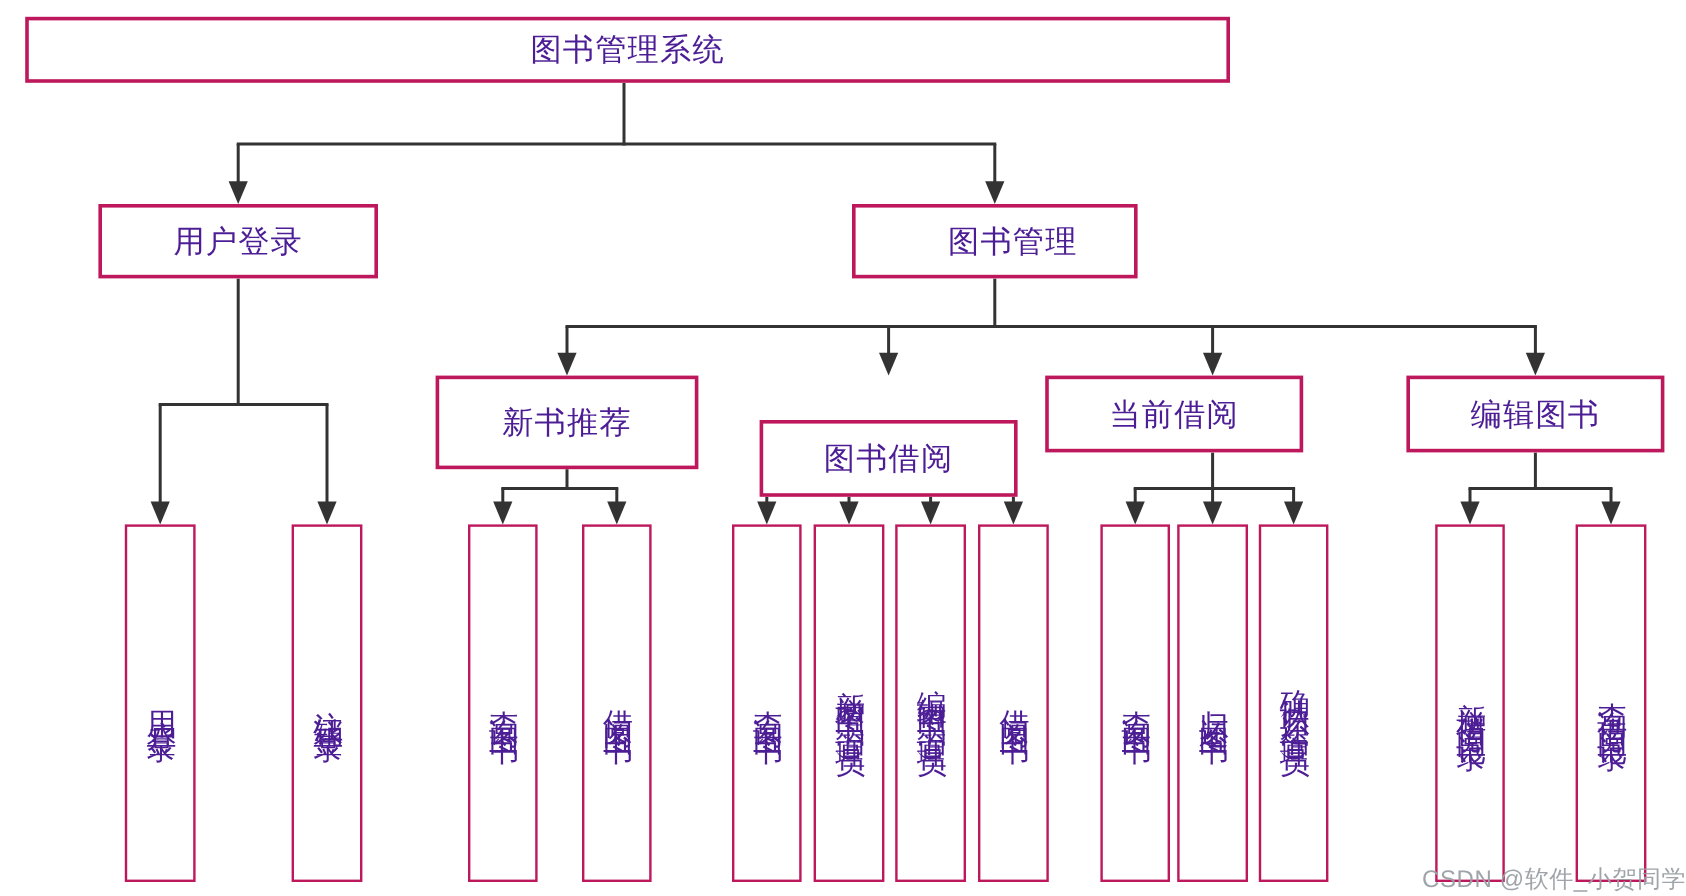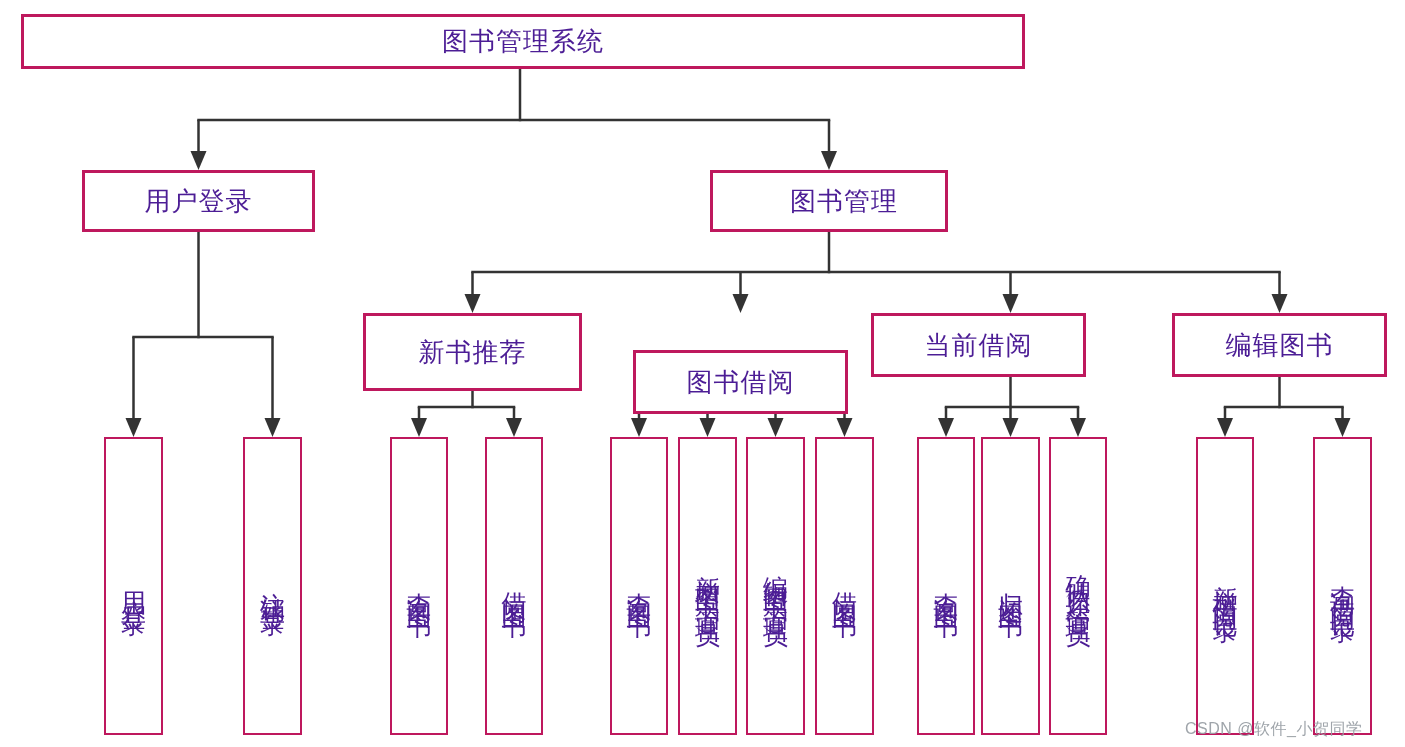--- a/index.html
+++ b/index.html
@@ -47,21 +47,21 @@
   .lf7{left:746px;width:59px;}
   .lf8{left:815px;width:59px;}
   .lf9{left:917px;width:58px;}
   .lf10{left:981px;width:59px;}
   .lf11{left:1049px;width:58px;}
   .lf12{left:1196px;width:58px;}
   .lf13{left:1313px;width:59px;}
   .watermark{
     position:absolute;
     left:1185px;top:719px;
-    font-size:16px;
+    font-size:20px;
     color:#9aa0a6;
     opacity:0.95;
     z-index:3;
     white-space:nowrap;
     letter-spacing:0.5px;
   }
   line{stroke:#333333;stroke-width:2.5;}
   polygon{fill:#333333;stroke:none;}
 </style>
 </head>

